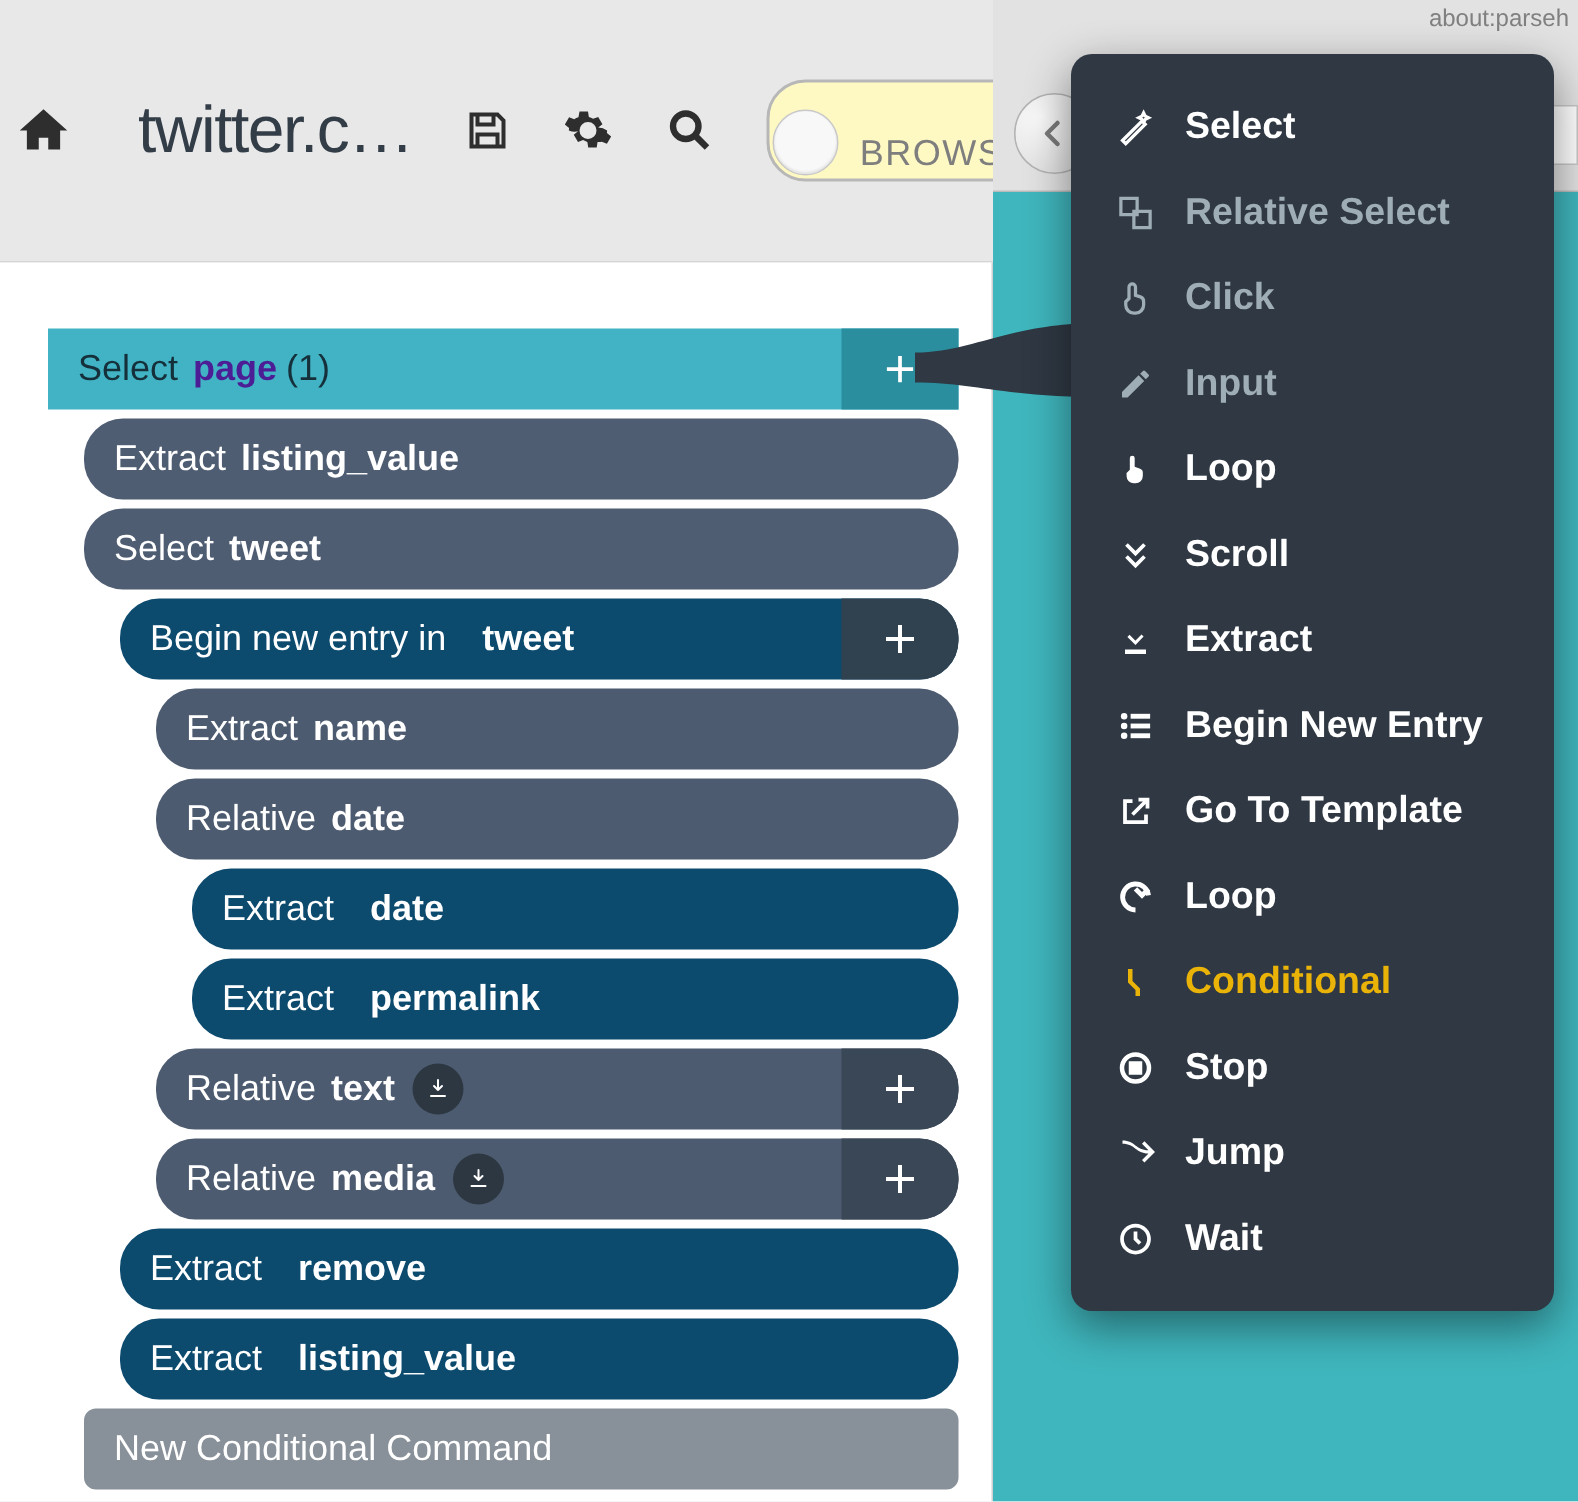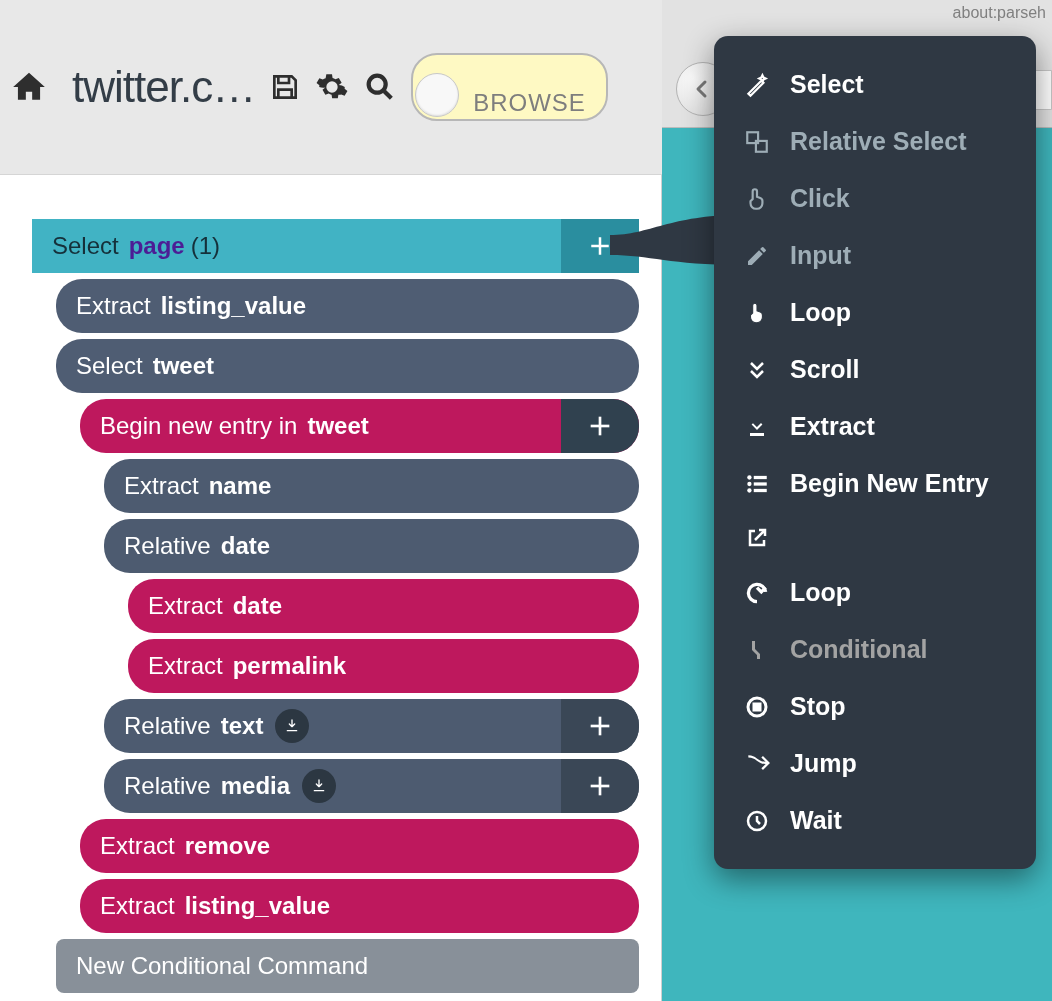--- a/index.html
+++ b/index.html
@@ -11,21 +11,21 @@
     overflow: hidden;
     position: relative;
   }
   
   .header {
     height: 175px;
     background: #e8e8e8;
     display: flex;
     align-items: center;
     padding: 4px 10px;
-    gap: 14px;
+    gap: 34px;
     border-bottom: 1px solid #d5d5d5;
   }
   .header .title {
     font-size: 44px;
     color: #333d47;
     font-weight: 400;
     letter-spacing: -1px;
     margin-left: 10px;
     white-space: nowrap;
   }
@@ -124,21 +124,21 @@
     margin-bottom: 6px;
     position: relative;
   }
   .row .cmd { font-weight: 400; margin-right: 10px; }
   .row .arg { font-weight: 700; }
   .row .extra { font-weight: 400; margin-left: 6px; }
 
   .row.teal { background: #41b3c4; color: #15303a; }
   .row.teal .arg { color: #4c1d95; }
   .row.slate { background: #4f5d73; }
-  .row.slateLight { background: #be185d; }
+  .row.slateLight { background: #0c4a6e; gap: 14px; }
   .row.slateMid { background: #4d5b70; }
   .row.input { background: #889099; color: #fff; }
 
   .plus-cap {
     position: absolute;
     right: 0; top: 0; bottom: 0;
     width: 78px;
     display: flex; align-items: center; justify-content: center;
     border-radius: 0 26px 26px 0;
   }
@@ -186,21 +186,21 @@
     display: flex;
     align-items: center;
     gap: 18px;
     padding: 14px 28px;
     color: #fff;
     font-size: 25px;
     font-weight: 700;
     cursor: pointer;
   }
   .menu-item.dim { color: #9eadb6; }
-  .menu-item.hl { color: #a3a3a3; }
+  .menu-item.hl { color: #eab308; }
   .menu-item .mi-icon {
     width: 30px; display:flex; align-items:center; justify-content:center;
     color: inherit;
   }
 
   svg { display: block; }
 </style>
 </head>
 <body>
 
@@ -424,20 +424,21 @@
         </svg>
     </span>
     <span>Begin New Entry</span>
   </div>
   <div class="menu-item">
     <span class="mi-icon">
       <svg width="24" height="24" viewBox="0 0 24 24" fill="none" stroke="currentColor" stroke-width="2.5">
           <path d="M14 4h6v6M20 4 10 14M19 14v5H5V5h5"></path>
         </svg>
     </span>
+    <span>Go To Template</span>
   </div>
   <div class="menu-item">
     <span class="mi-icon">
       <svg width="26" height="26" viewBox="0 0 24 24" fill="none" stroke="currentColor" stroke-width="3">
           <path d="M20 11A8 8 0 1 0 12 20"></path>
           <path d="m16 7 4 4 4-4" transform="translate(-4 0)"></path>
         </svg>
     </span>
     <span>Loop</span>
   </div>

